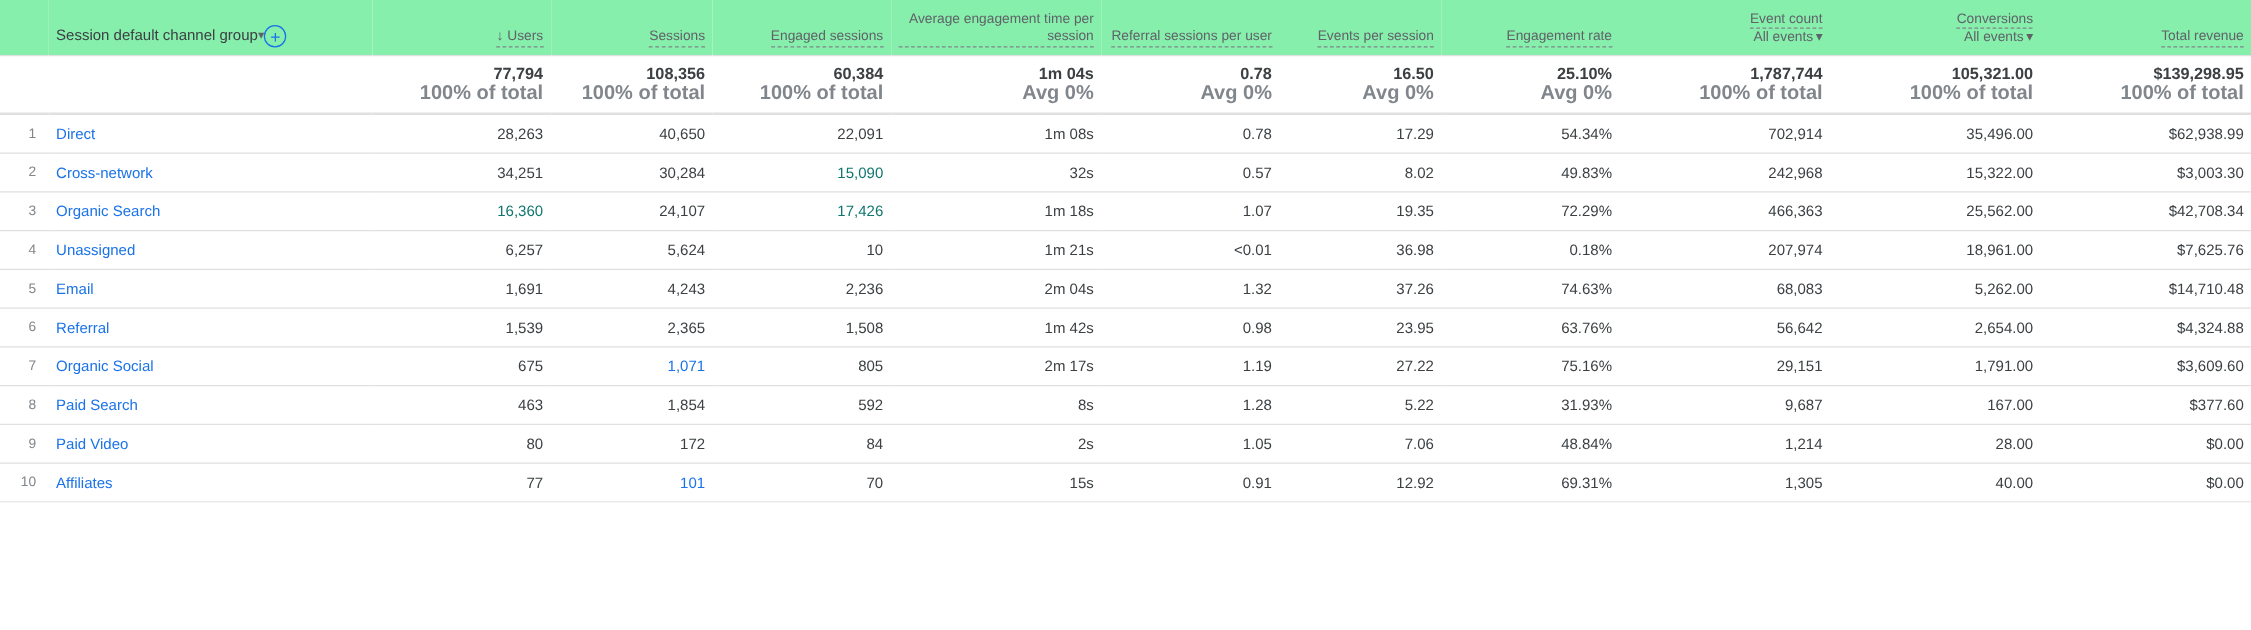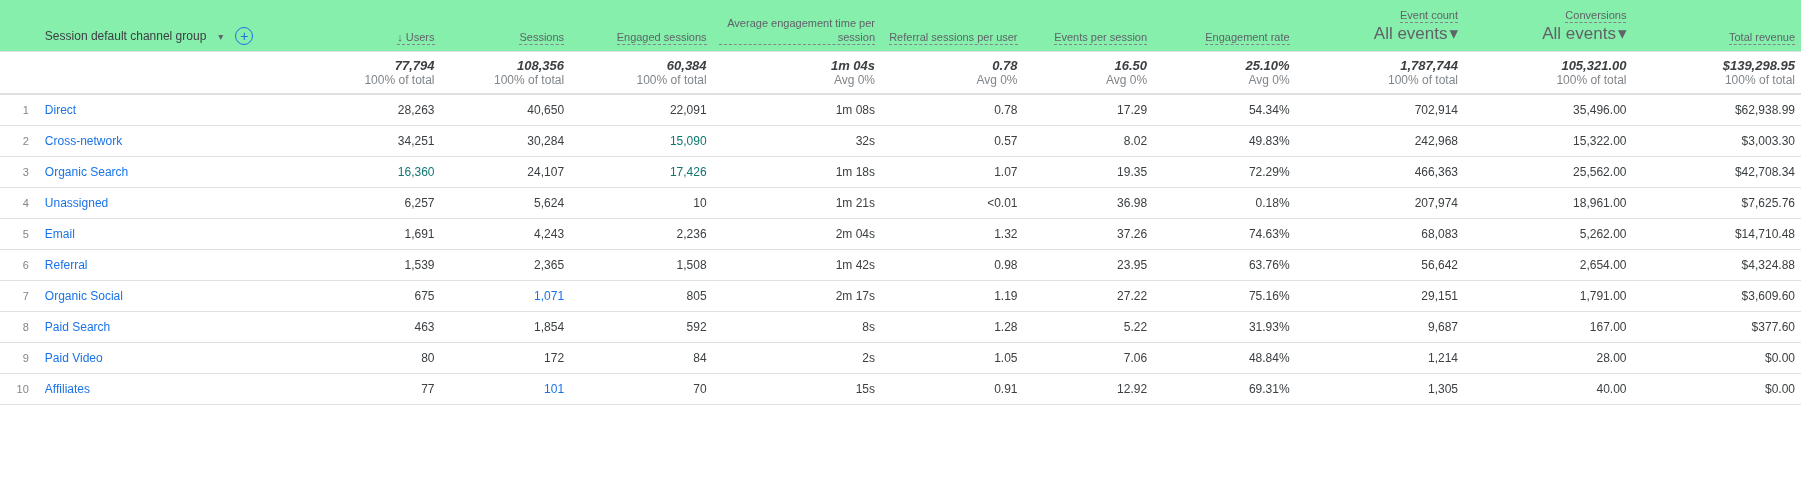--- a/index.html
+++ b/index.html
@@ -52,26 +52,26 @@
       font-size: 12px;
     }
     thead tr.totals-row td.col-dimension-header {
       text-align: left;
     }
     .total-main {
       font-weight: 600;
       font-size: 13px;
       color: #3c4043;
       display: block;
-      font-style: italic;
     }
     .total-sub {
-      font-size: 12px;
+      font-size: 16px;
       color: #80868b;
       display: block;
+      font-weight: bold;
     }
 
     tbody tr {
       border-bottom: 1px solid #e0e0e0;
     }
     tbody tr td {
       padding: 8px 6px;
       text-align: right;
       font-size: 12px;
       color: #3c4043;
@@ -94,21 +94,21 @@
       display: inline-flex;
       align-items: center;
       gap: 2px;
       cursor: pointer;
       border-bottom: 1px dashed #80868b;
     }
 
     .dimension-header-cell {
       display: flex;
       align-items: center;
-      gap: 12px;
+      gap: 0;
       font-size: 12px;
       color: #3c4043;
     }
     .plus-btn {
       display: inline-flex;
       align-items: center;
       justify-content: center;
       width: 18px;
       height: 18px;
       border: 1px solid #1a73e8;
@@ -120,21 +120,21 @@
     }
     .dropdown-arrow {
       font-size: 10px;
       color: #5f6368;
     }
 
     .filter-dropdown {
       display: inline-flex;
       align-items: center;
       gap: 2px;
-      font-size: 17px;
+      font-size: 11px;
       color: #5f6368;
       cursor: pointer;
     }
 
     
     tbody tr:nth-child(odd) { background: #fff; }
     tbody tr:nth-child(even) { background: #fff; }
 
     .row-index-cell {
       width: 30px;

